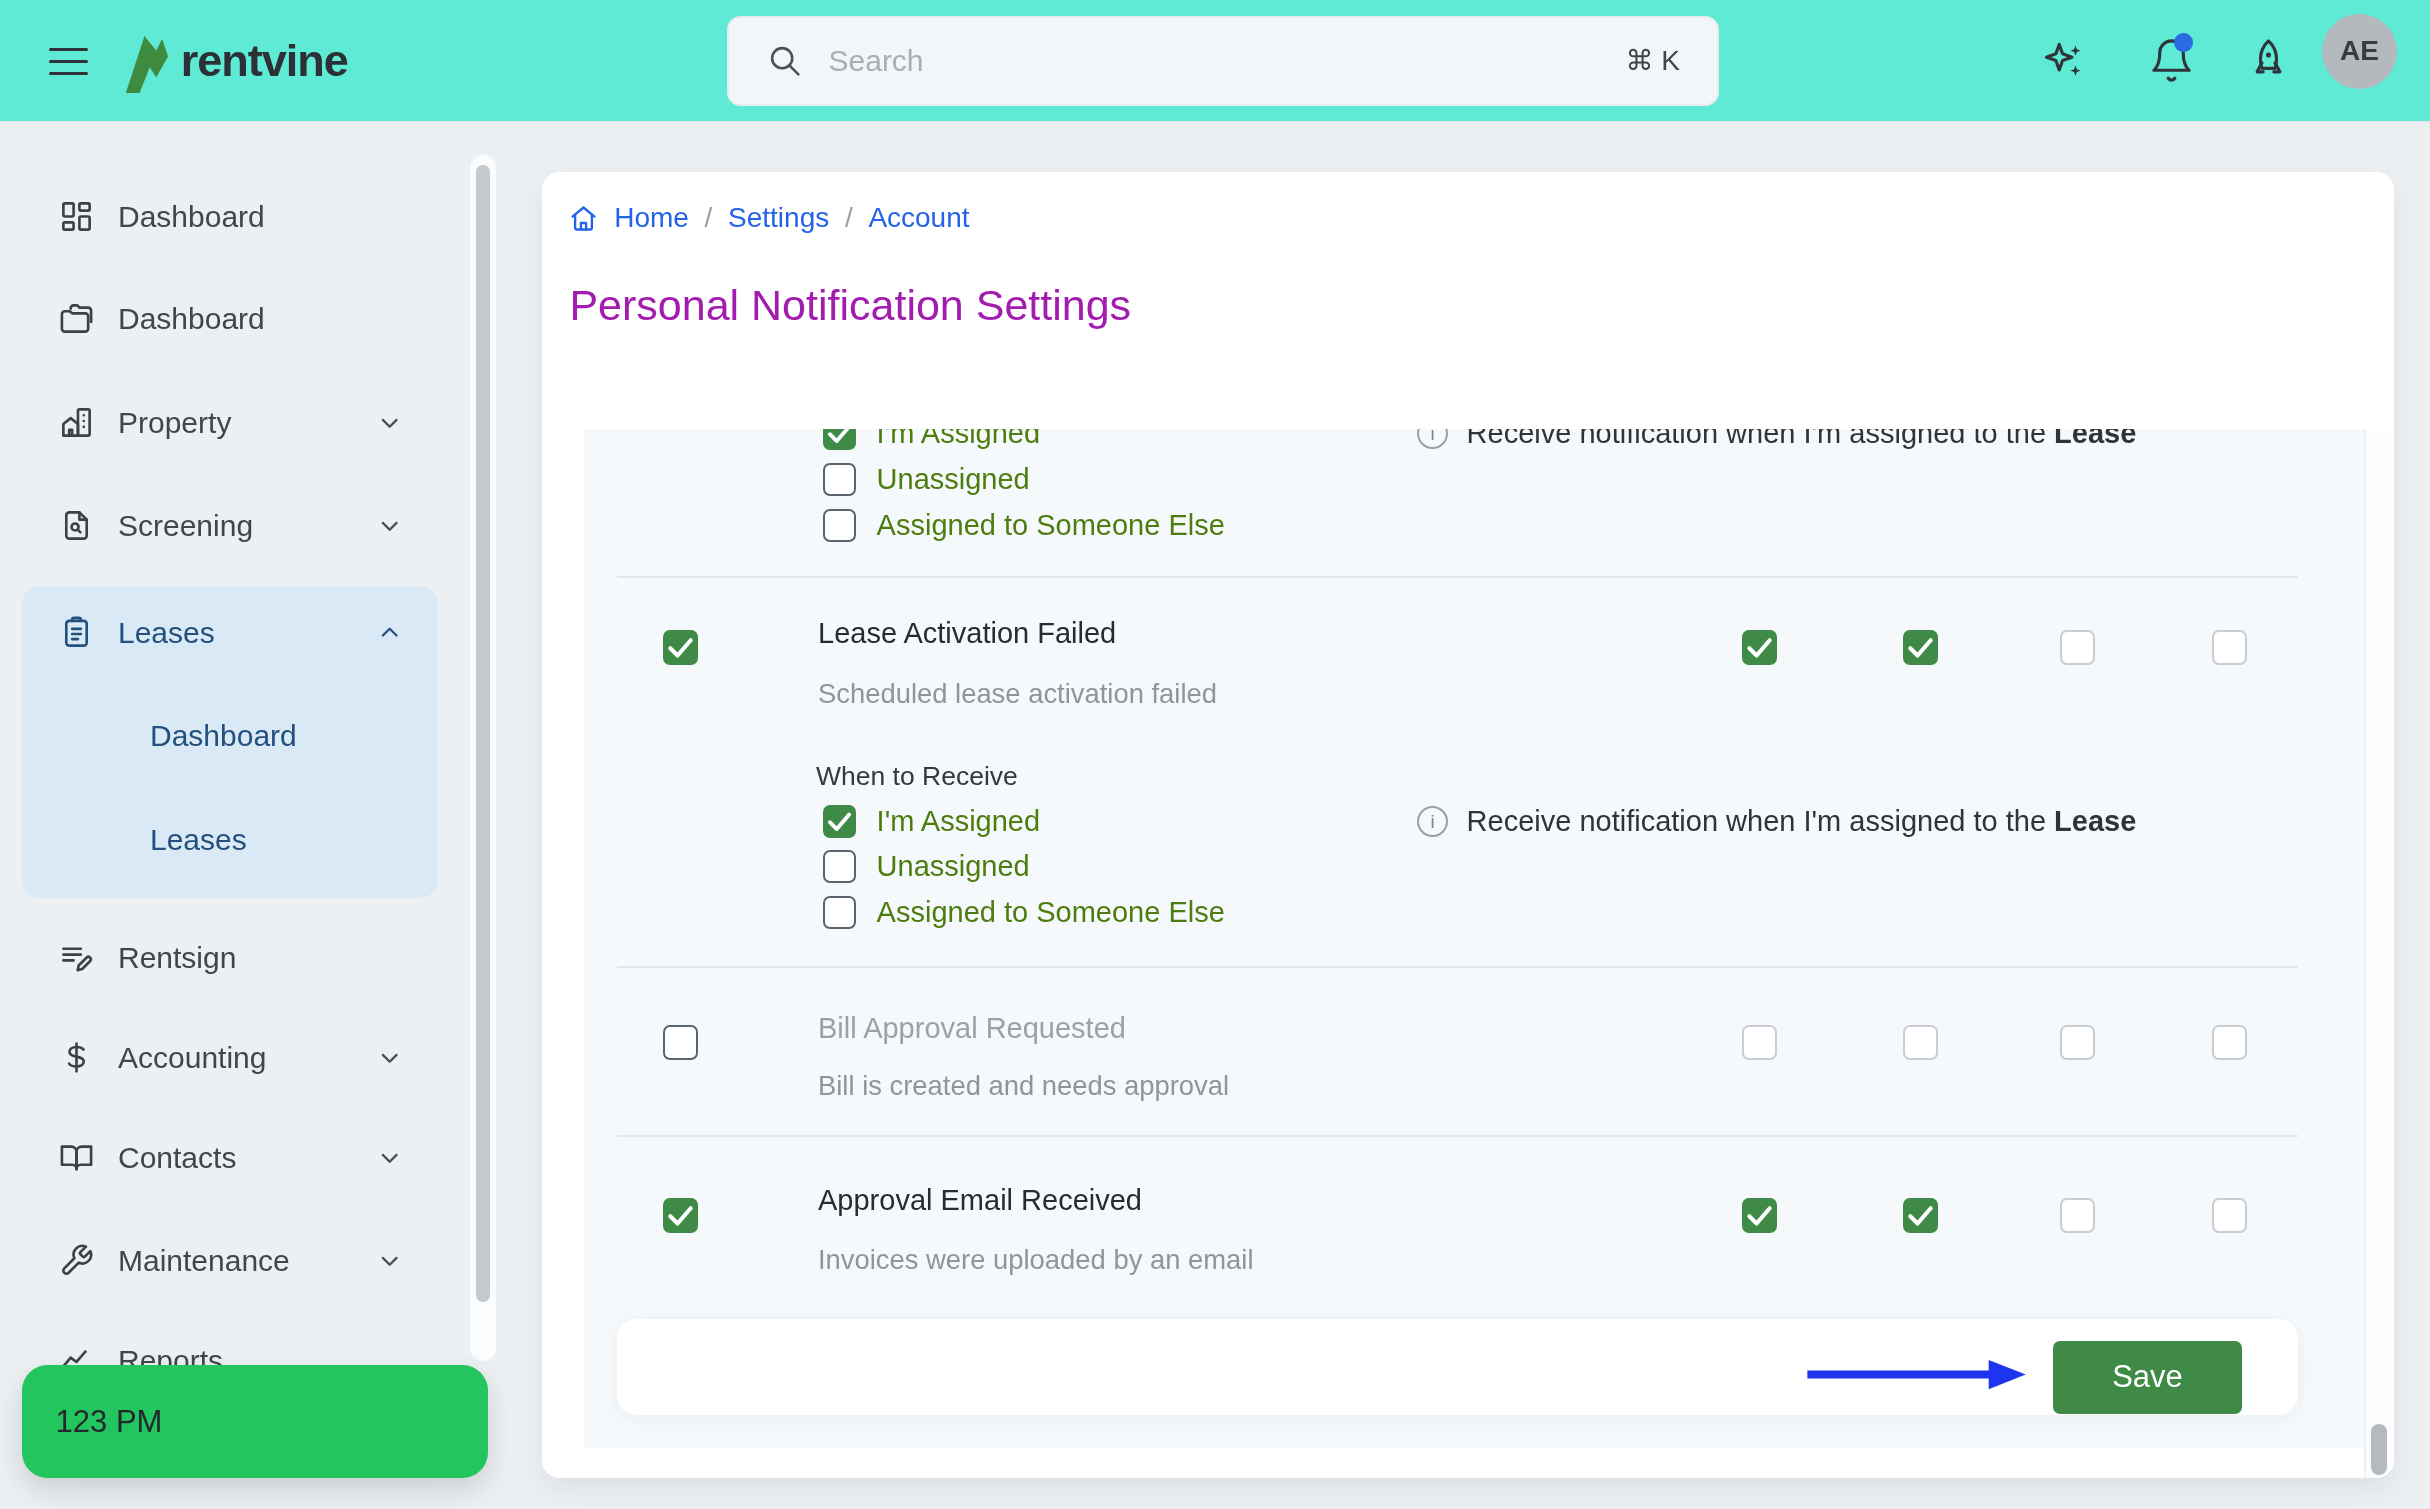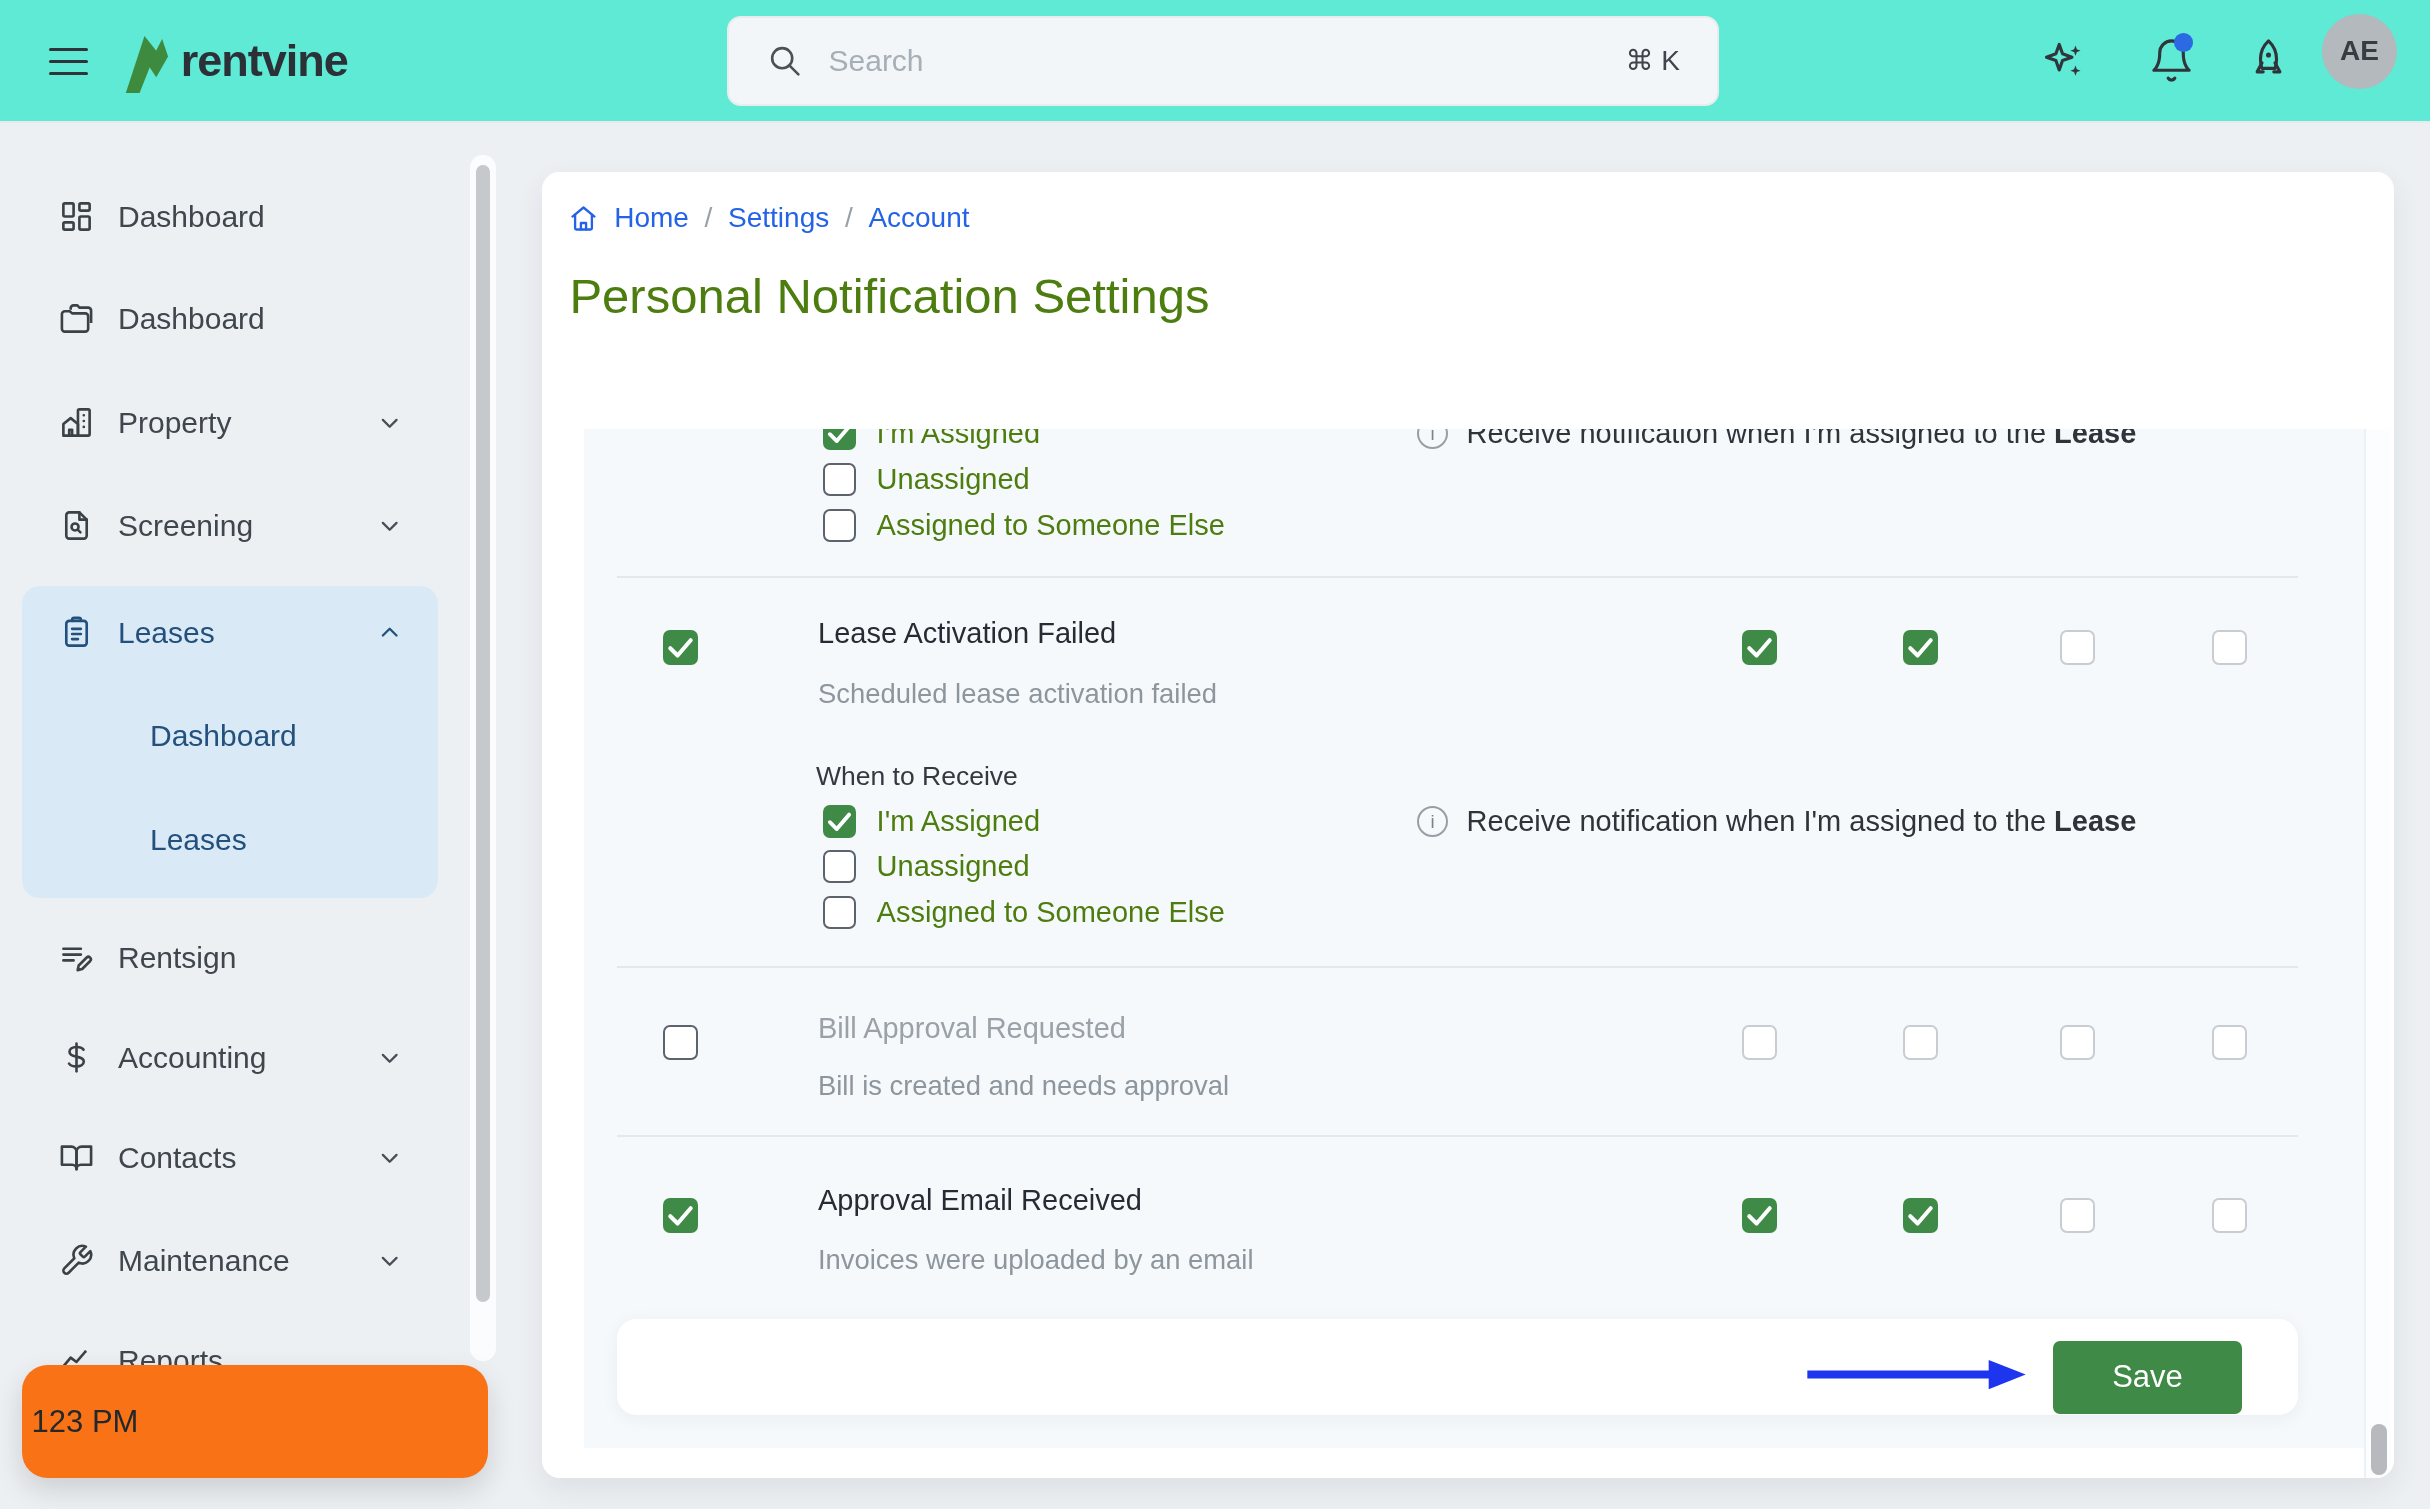--- a/index.html
+++ b/index.html
@@ -34,31 +34,31 @@
   .side-item .ic{position:absolute;left:59px;width:35px;height:35px;color:#3a4147;}
   .side-item .lbl{position:absolute;left:118px;font-size:30px;color:#3f464d;}
   .side-item .chev{position:absolute;left:376px;width:27.4px;height:27.4px;color:#474e55;}
   #leases-group{left:21.6px;top:586px;width:416px;height:312px;background:#d9eaf6;border-radius:17.6px;}
   .navy .ic,.navy .chev{color:#23507c;}
   .navy .lbl{color:#23507c;}
   .sub-item{left:0;width:461px;height:59px;display:flex;align-items:center;cursor:pointer;}
   .sub-item .lbl{position:absolute;left:150px;font-size:30px;color:#23507c;}
   #side-track{left:470px;top:155px;width:25.5px;height:1206px;background:#fbfcfd;border-radius:12.7px;}
   #side-thumb{left:476px;top:165px;width:13.7px;height:1137px;background:#c6c9cc;border-radius:6.9px;cursor:pointer;}
-  #clock-box{left:21.6px;top:1365px;width:466px;height:113px;background:#f97316;border-radius:25.5px;
-             box-shadow:0 11.8px 29px rgba(0,0,0,.14);z-index:40;display:flex;align-items:center;padding-left:10px;box-sizing:border-box;}
+  #clock-box{left:21.6px;top:1365px;width:466px;height:113px;background:#22c55e;border-radius:25.5px;
+             box-shadow:0 11.8px 29px rgba(0,0,0,.14);z-index:40;display:flex;align-items:center;padding-left:34px;box-sizing:border-box;}
   #clock-box span{font-size:31px;color:#23282d;}
 
   
   #card{left:542px;top:172px;width:1852px;height:1306px;background:#ffffff;border-radius:17.6px;
         box-shadow:0 11.8px 29px rgba(25,35,55,.08);}
   #breadcrumb{left:25.5px;top:23.5px;display:flex;align-items:center;gap:15.7px;height:45px;}
   #breadcrumb a{color:#2463e8;font-size:28px;text-decoration:none;cursor:pointer;}
   #breadcrumb .sep{color:#97a0a8;font-size:28px;}
-  #page-title{left:27.4px;top:96px;font-size:49px;color:#4d7c0f;}
+  #page-title{left:27.4px;top:109px;font-size:43px;color:#a21caf;}
 
   #scrollzone{left:42px;top:257px;width:1780px;height:1019px;background:#f6f9fb;overflow:hidden;}
   .divider{position:absolute;left:33px;width:1681px;height:2px;background:#e5e8eb;}
 
   .cb{position:absolute;width:35px;height:35px;border-radius:6.9px;box-sizing:border-box;background:#ffffff;cursor:pointer;}
   .cb.sm{width:33px;height:33px;}
   .cb.light{border:2px solid #c8cdd3;}
   .cb.dark{border:2px solid #5b636c;}
   .cb.checked{border:none;background:#3e8a46;}
   .cb svg{display:none;width:100%;height:100%;}

